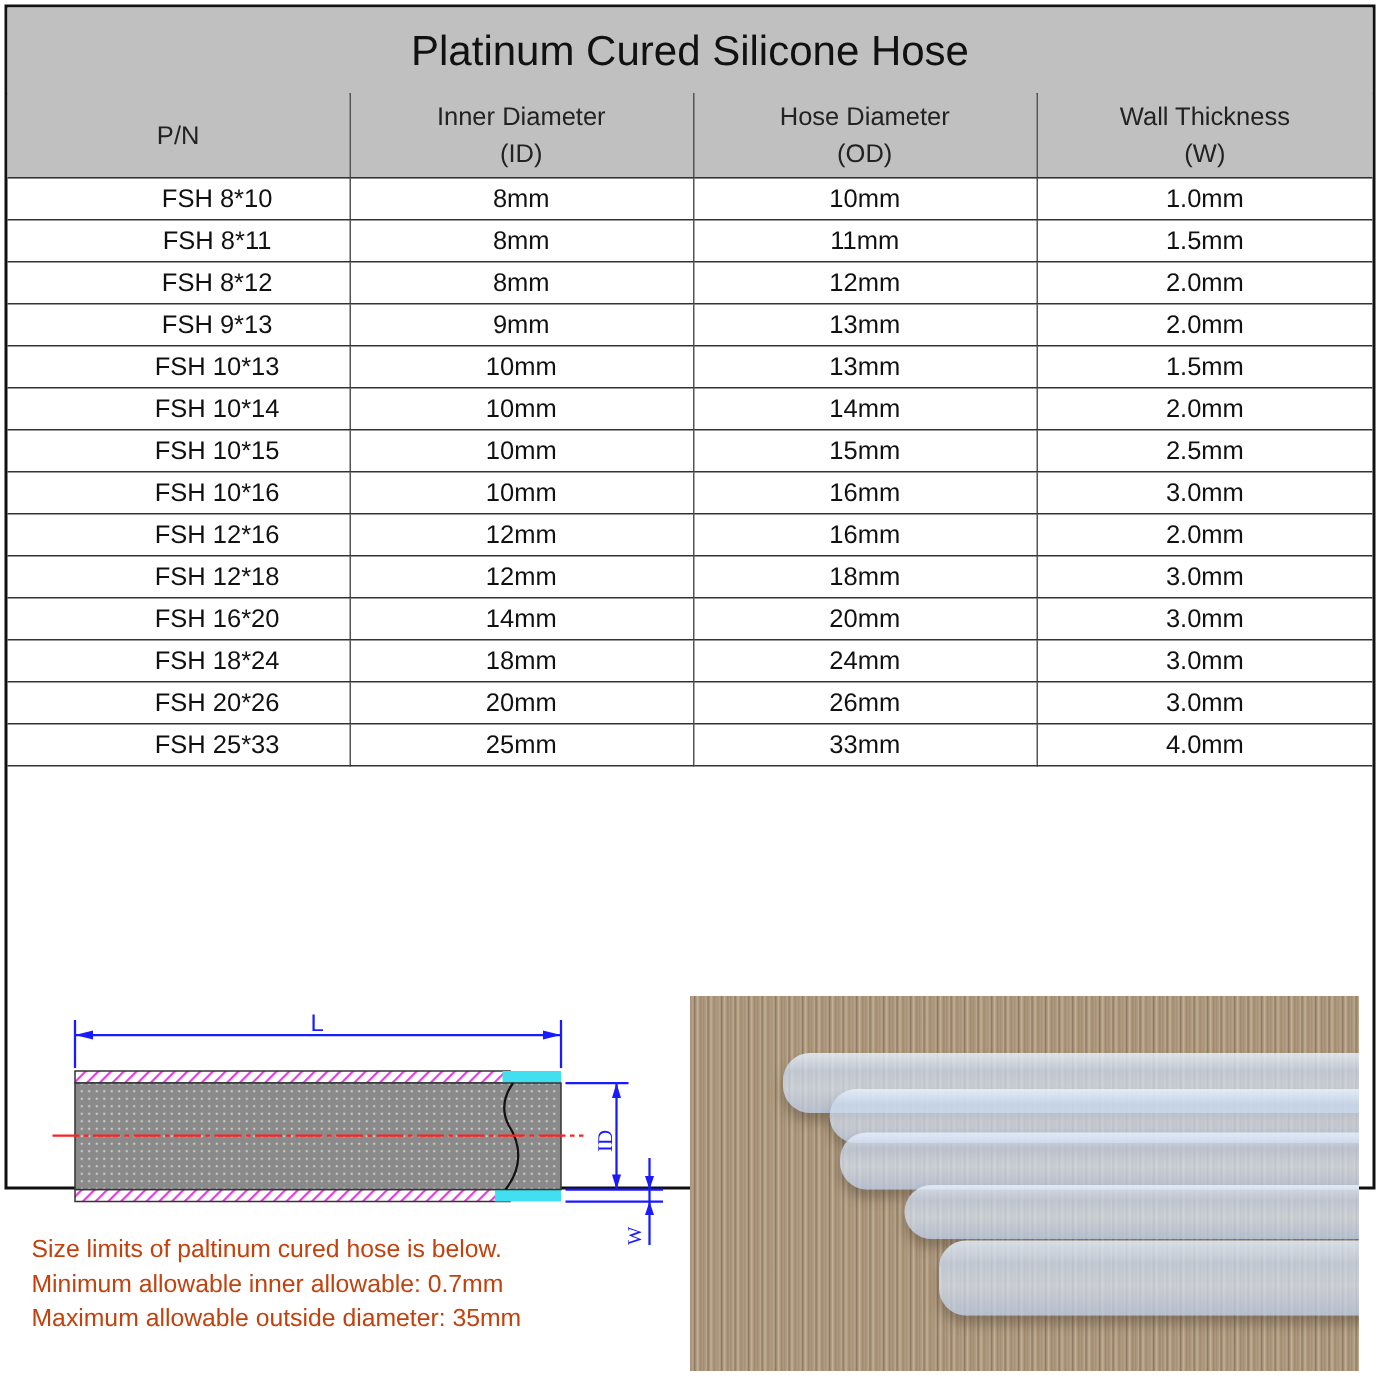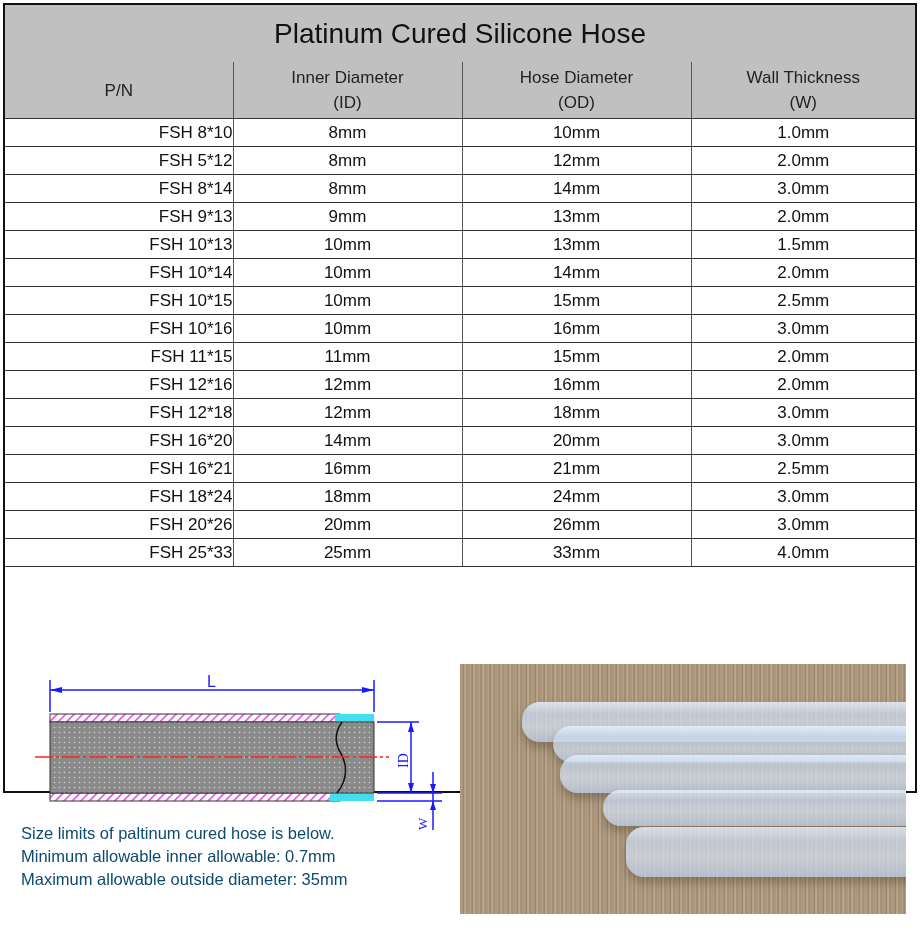--- a/index.html
+++ b/index.html
@@ -12,25 +12,25 @@
                display: flex; align-items: center; justify-content: center;
                font-size: 28px; color: #111; }
   table.spec { position: absolute; left: 0; top: 57px; width: 910px; border-collapse: collapse;
                table-layout: fixed; font-size: 17px; }
   table.spec th { background: #c0c0c0; font-weight: normal; height: 56px; line-height: 25px;
                   border-right: 1px solid #555; border-bottom: 1px solid #333; padding: 0;
                   font-size: 17px; color: #222; }
   table.spec td { height: 27px; border-right: 1px solid #555; border-bottom: 1px solid #333;
                   text-align: center; padding: 0; color: #111; line-height: 26px; }
   table.spec th:last-child, table.spec td:last-child { border-right: none; }
-  table.spec td.pn { text-align: right; padding-left: 52px; }
+  table.spec td.pn { text-align: center; padding-left: 52px; }
   .col-pn { width: 228px; } .col-id { width: 229px; } .col-od { width: 229px; } .col-w { width: 224px; }
   .bottom { position: absolute; left: 0; top: 643px; width: 910px; height: 276px; }
   .diagram { position: absolute; left: 12px; top: 12px; width: 430px; height: 170px; }
-  .notes { position: absolute; left: 16px; top: 174px; font-size: 16.5px; line-height: 23px; color: #0c4a6e; }
+  .notes { position: absolute; left: 16px; top: 174px; font-size: 16.5px; line-height: 23px; color: #c2410c; }
   .notes div { white-space: nowrap; }
   .photo { position: absolute; left: 455px; top: 16px; width: 446px; height: 250px; overflow: hidden;
            background: repeating-linear-gradient(90deg, #a38f76 0px, #b8a58b 2px, #8f7b63 3px, #c2b095 5px, #a08a70 7px, #b49f84 9px);
   }
   .photo .tube { position: absolute; height: 34px; border-radius: 18px 0 0 18px;
                  background: linear-gradient(180deg, rgba(230,240,252,0.85) 0%, rgba(200,216,238,0.75) 30%, rgba(215,228,245,0.7) 60%, rgba(185,200,225,0.8) 100%);
                  box-shadow: 0 6px 8px rgba(70,55,40,0.35); }
 </style>
 </head>
 <body>
@@ -54,30 +54,30 @@
       </tr>
     </thead>
     <tbody id="rows">
         <tr>
           <td class="pn">FSH 8*10</td>
           <td>8mm</td>
           <td>10mm</td>
           <td>1.0mm</td>
         </tr>
         <tr>
-          <td class="pn">FSH 5*12</td>
+          <td class="pn">FSH 8*11</td>
+          <td>8mm</td>
+          <td>11mm</td>
+          <td>1.5mm</td>
+        </tr>
+        <tr>
+          <td class="pn">FSH 8*12</td>
           <td>8mm</td>
           <td>12mm</td>
           <td>2.0mm</td>
-        </tr>
-        <tr>
-          <td class="pn">FSH 8*14</td>
-          <td>8mm</td>
-          <td>14mm</td>
-          <td>3.0mm</td>
         </tr>
         <tr>
           <td class="pn">FSH 9*13</td>
           <td>9mm</td>
           <td>13mm</td>
           <td>2.0mm</td>
         </tr>
         <tr>
           <td class="pn">FSH 10*13</td>
           <td>10mm</td>
@@ -96,48 +96,36 @@
           <td>15mm</td>
           <td>2.5mm</td>
         </tr>
         <tr>
           <td class="pn">FSH 10*16</td>
           <td>10mm</td>
           <td>16mm</td>
           <td>3.0mm</td>
         </tr>
         <tr>
-          <td class="pn">FSH 11*15</td>
-          <td>11mm</td>
-          <td>15mm</td>
-          <td>2.0mm</td>
-        </tr>
-        <tr>
           <td class="pn">FSH 12*16</td>
           <td>12mm</td>
           <td>16mm</td>
           <td>2.0mm</td>
         </tr>
         <tr>
           <td class="pn">FSH 12*18</td>
           <td>12mm</td>
           <td>18mm</td>
           <td>3.0mm</td>
         </tr>
         <tr>
           <td class="pn">FSH 16*20</td>
           <td>14mm</td>
           <td>20mm</td>
           <td>3.0mm</td>
-        </tr>
-        <tr>
-          <td class="pn">FSH 16*21</td>
-          <td>16mm</td>
-          <td>21mm</td>
-          <td>2.5mm</td>
         </tr>
         <tr>
           <td class="pn">FSH 18*24</td>
           <td>18mm</td>
           <td>24mm</td>
           <td>3.0mm</td>
         </tr>
         <tr>
           <td class="pn">FSH 20*26</td>
           <td>20mm</td>

